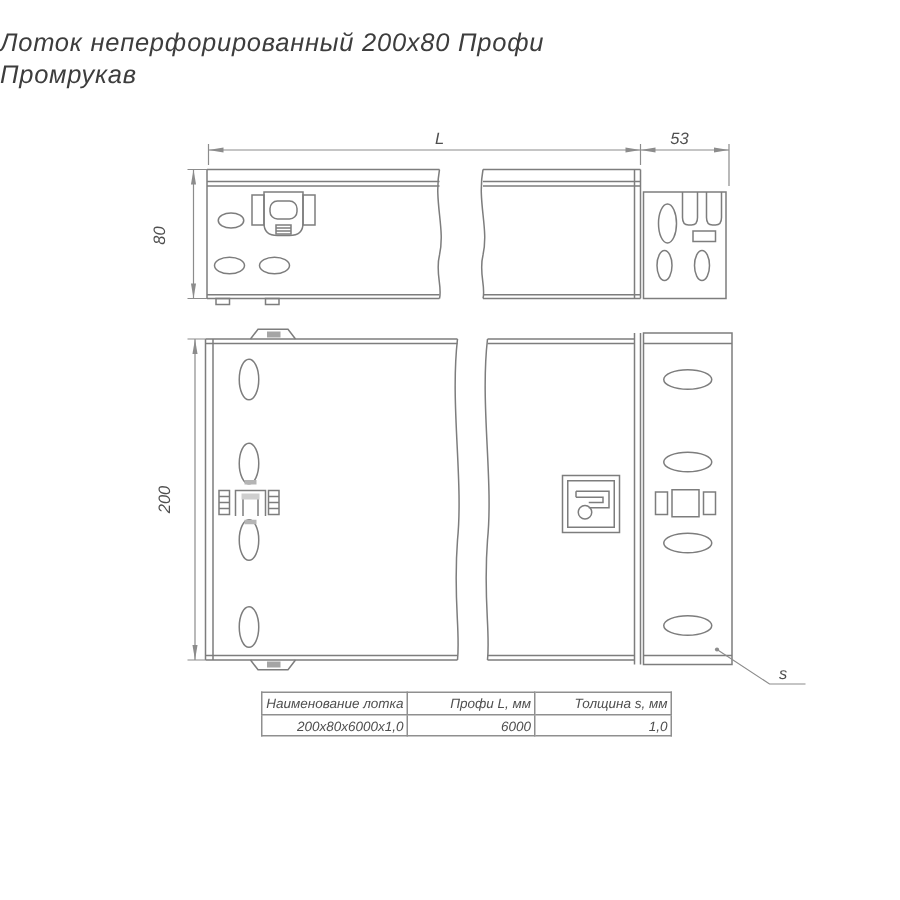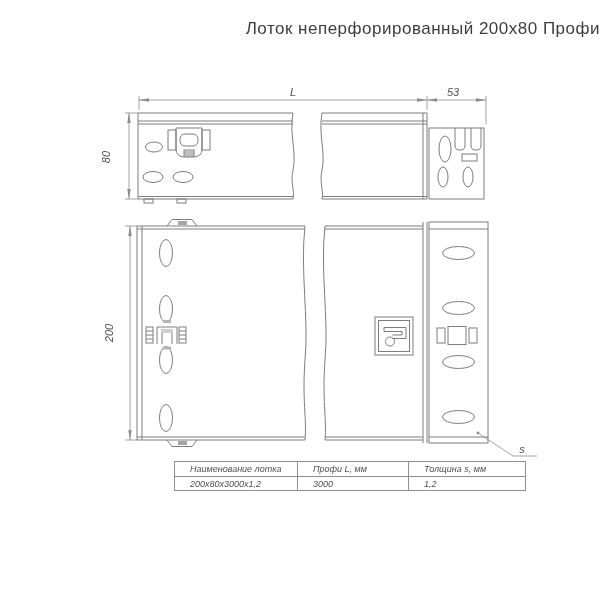--- a/index.html
+++ b/index.html
@@ -1,45 +1,46 @@
 <!DOCTYPE html>
 <html><head>
 <meta charset="utf-8">
 <style>
   html,body{margin:0;padding:0;background:#fff;}
   .sheet{
     position:relative;width:600px;height:600px;background:#ffffff;
     font-family:"Liberation Sans",sans-serif;overflow:hidden;
   }
   .title{
-    position:absolute;top:18px;left:0;width:600px;text-align:right;
-    font-size:17px;line-height:21px;color:#3d3d3d;
+    position:absolute;top:18px;left:0;width:600px;text-align:left;
+    font-style:italic;font-size:17px;line-height:21px;color:#3d3d3d;
     letter-spacing:0.5px;
   }
   svg{position:absolute;top:0;left:0;}
   svg text{font-family:"Liberation Sans",sans-serif;font-style:italic;fill:#4f4f4f;}
   .dim{font-size:11px;}
   .spec-table{
     position:absolute;left:174px;top:461px;border-collapse:collapse;
     font-size:9px;font-style:italic;color:#4f4f4f;table-layout:fixed;
   }
   .spec-table td{
-    border:1px solid #8f8f8f;text-align:left;vertical-align:middle;
-    height:13px;padding:0 15px;overflow:hidden;white-space:nowrap;
+    border:1px solid #8f8f8f;text-align:right;vertical-align:middle;
+    height:13px;padding:0 2px;overflow:hidden;white-space:nowrap;
   }
   .spec-table tr.hdr td{height:14px;}
   .c1{width:92px}.c2{width:80px}.c3{width:86px}
 </style>
 </head>
 <body>
 
 <div class="sheet">
 
   <div class="title">
     <div>Лоток неперфорированный 200х80 Профи</div>
+    <div>Промрукав</div>
   </div>
 
   <svg width="600" height="460" viewBox="0 0 600 460">
 
     <g stroke="#7d7d7d" fill="none" stroke-width="1">
 
       <path d="
         M138,113 V199
         M138,113 H293 M322,113 H427
         M138,121 H293 M322,121 H427
@@ -172,20 +173,20 @@
   </svg>
 
   <table class="spec-table">
     <tbody>
         <tr class="hdr">
       <td class="c1">Наименование лотка</td>
       <td class="c2">Профи L, мм</td>
       <td class="c3">Толщина s, мм</td>
     </tr>
     <tr>
-      <td>200х80х3000х1,2</td>
-      <td>3000</td>
-      <td>1,2</td>
+      <td>200х80х6000х1,0</td>
+      <td>6000</td>
+      <td>1,0</td>
     </tr>
   </tbody>
     </table>
 
 </div>
 
 </body></html>

